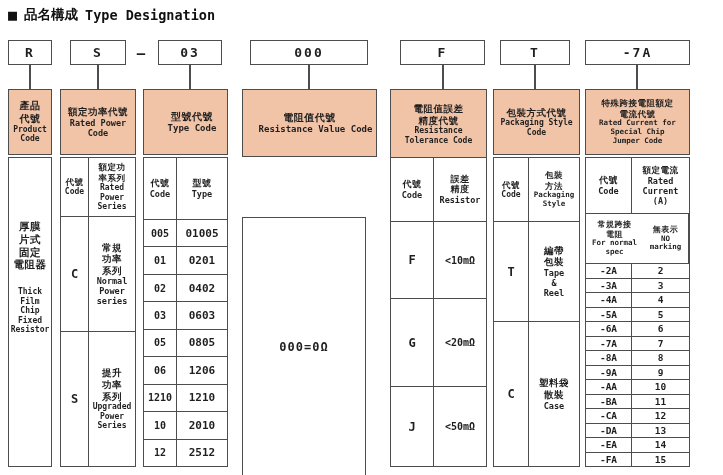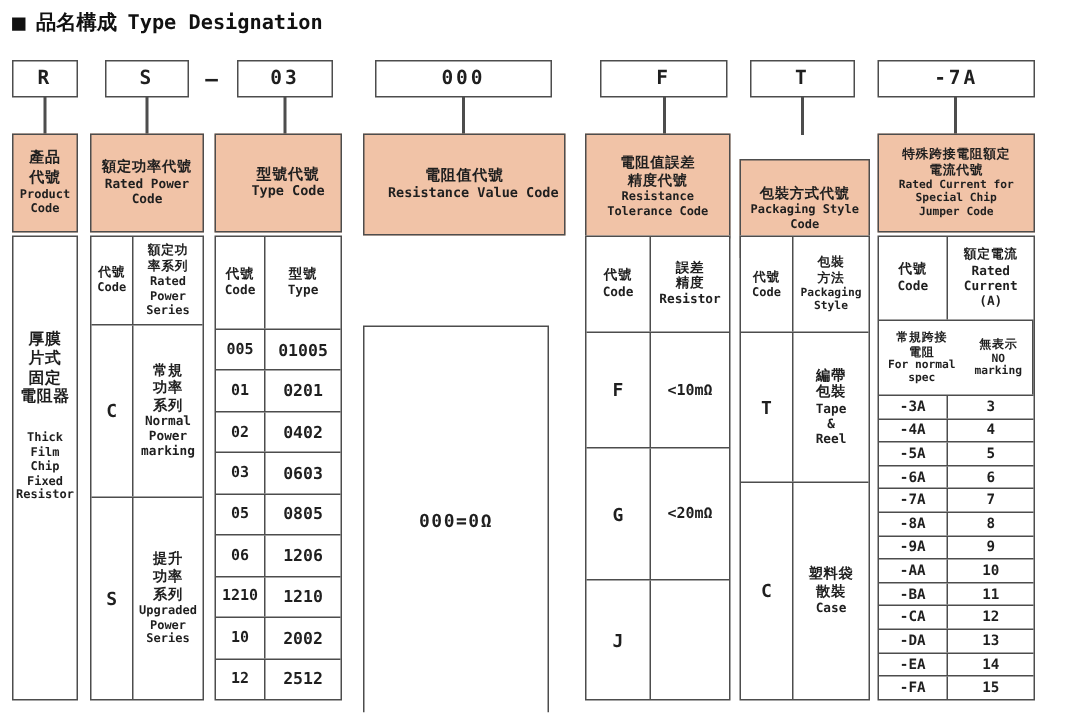--- a/index.html
+++ b/index.html
@@ -94,21 +94,21 @@
       </div>
     </div>
     <div class="hsplit bt" style="height:115px;">
       <div class="cell br codechar" style="width:27px;">C</div>
       <div class="cell grow">
         <span class="zh pre" style="font-size:9.5px;">常規
 功率
 系列</span>
         <span class="en pre">Normal
 Power
-marking</span>
+series</span>
       </div>
     </div>
     <div class="hsplit bt grow">
       <div class="cell br codechar" style="width:27px;">S</div>
       <div class="cell grow">
         <span class="zh pre" style="font-size:9.5px;">提升
 功率
 系列</span>
         <span class="en pre" style="font-size:8px;">Upgraded
 Power
@@ -155,21 +155,21 @@
     <div class="hsplit bt grow">
         <div class="cell br" style="width:32px;font-size:10px;">06</div>
         <div class="cell grow" style="font-size:11px;">1206</div>
       </div>
     <div class="hsplit bt grow">
         <div class="cell br" style="width:32px;font-size:10px;">1210</div>
         <div class="cell grow" style="font-size:11px;">1210</div>
       </div>
     <div class="hsplit bt grow">
         <div class="cell br" style="width:32px;font-size:10px;">10</div>
-        <div class="cell grow" style="font-size:11px;">2002</div>
+        <div class="cell grow" style="font-size:11px;">2010</div>
       </div>
     <div class="hsplit bt grow">
         <div class="cell br" style="width:32px;font-size:10px;">12</div>
         <div class="cell grow" style="font-size:11px;">2512</div>
       </div>
   </div>
 
   <div class="box salmon cell" style="left:242px;top:89px;width:135px;height:68px;">
     <span class="zh">電阻值代號</span>
     <span class="en" style="font-size:9px;padding-left:12px;">Resistance Value Code</span>
@@ -199,24 +199,25 @@
     <div class="hsplit bt" style="height:77px;">
       <div class="cell br codechar" style="width:42px;">F</div>
       <div class="cell grow" style="font-size:10px;">&lt;10mΩ</div>
     </div>
     <div class="hsplit bt" style="height:88px;">
       <div class="cell br codechar" style="width:42px;">G</div>
       <div class="cell grow" style="font-size:10px;">&lt;20mΩ</div>
     </div>
     <div class="hsplit bt grow">
       <div class="cell br codechar" style="width:42px;">J</div>
-    </div>
-  </div>
-
-  <div class="box salmon cell" style="left:493px;top:106px;width:87px;height:66px;">
+      <div class="cell grow" style="font-size:10px;">&lt;50mΩ</div>
+    </div>
+  </div>
+
+  <div class="box salmon cell" style="left:493px;top:89px;width:87px;height:66px;">
     <span class="zh" style="font-size:9.5px;">包裝方式代號</span>
     <span class="en pre" style="font-size:8px;">Packaging Style
 Code</span>
   </div>
   <div class="box flexcol" style="left:493px;top:157px;width:87px;height:310px;">
     <div class="hsplit" style="height:63px;">
       <div class="cell br" style="width:34px;">
         <span class="zh" style="font-size:8.5px;">代號</span>
         <span class="en" style="font-size:8px;">Code</span>
       </div>
@@ -274,20 +275,24 @@
         <span class="en pre" style="font-size:7.5px;">For normal
 spec</span>
       </div>
       <div class="cell br" style="width:45px;">
         <span class="zh" style="font-size:8px;">無表示</span>
         <span class="en pre" style="font-size:7.5px;">NO
 marking</span>
       </div>
     </div>
     <div class="hsplit bt grow">
+        <div class="cell br" style="width:45px;font-size:9.5px;">-2A</div>
+        <div class="cell grow" style="font-size:9.5px;">2</div>
+      </div>
+    <div class="hsplit bt grow">
         <div class="cell br" style="width:45px;font-size:9.5px;">-3A</div>
         <div class="cell grow" style="font-size:9.5px;">3</div>
       </div>
     <div class="hsplit bt grow">
         <div class="cell br" style="width:45px;font-size:9.5px;text-align:center;">-4A</div>
         <div class="cell grow" style="font-size:9.5px;">4</div>
       </div>
     <div class="hsplit bt grow">
         <div class="cell br" style="width:45px;font-size:9.5px;">-5A</div>
         <div class="cell grow" style="font-size:9.5px;">5</div>

